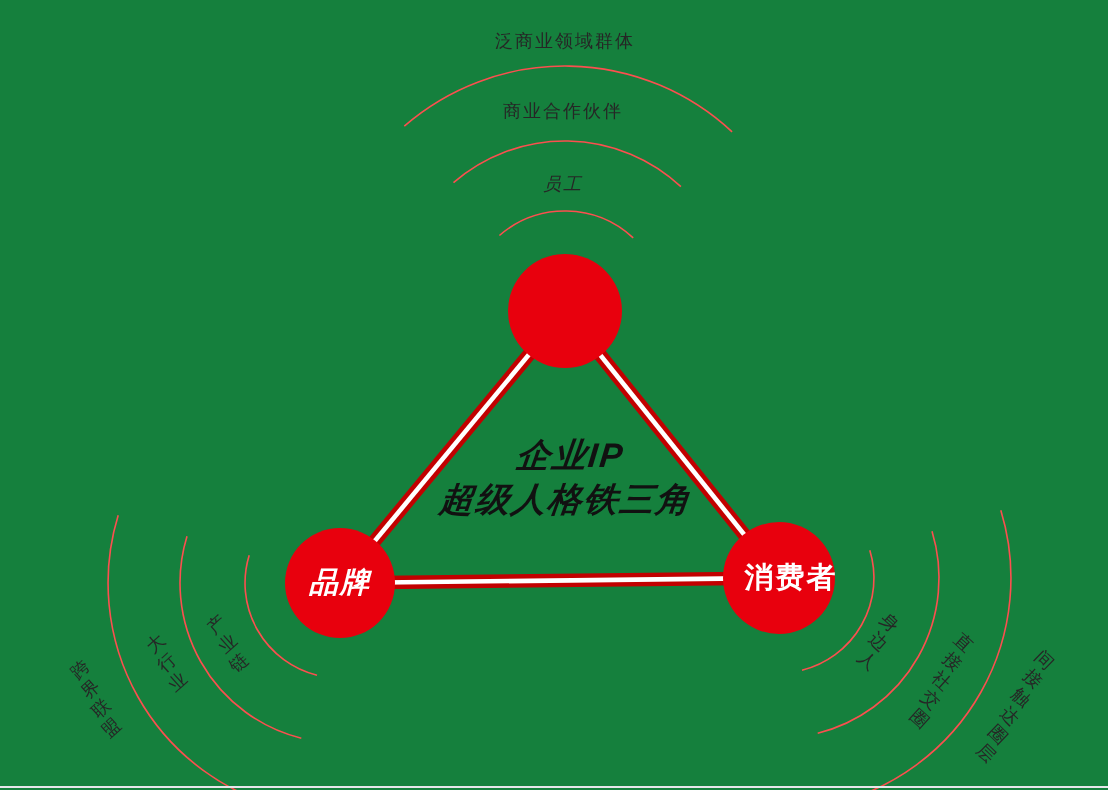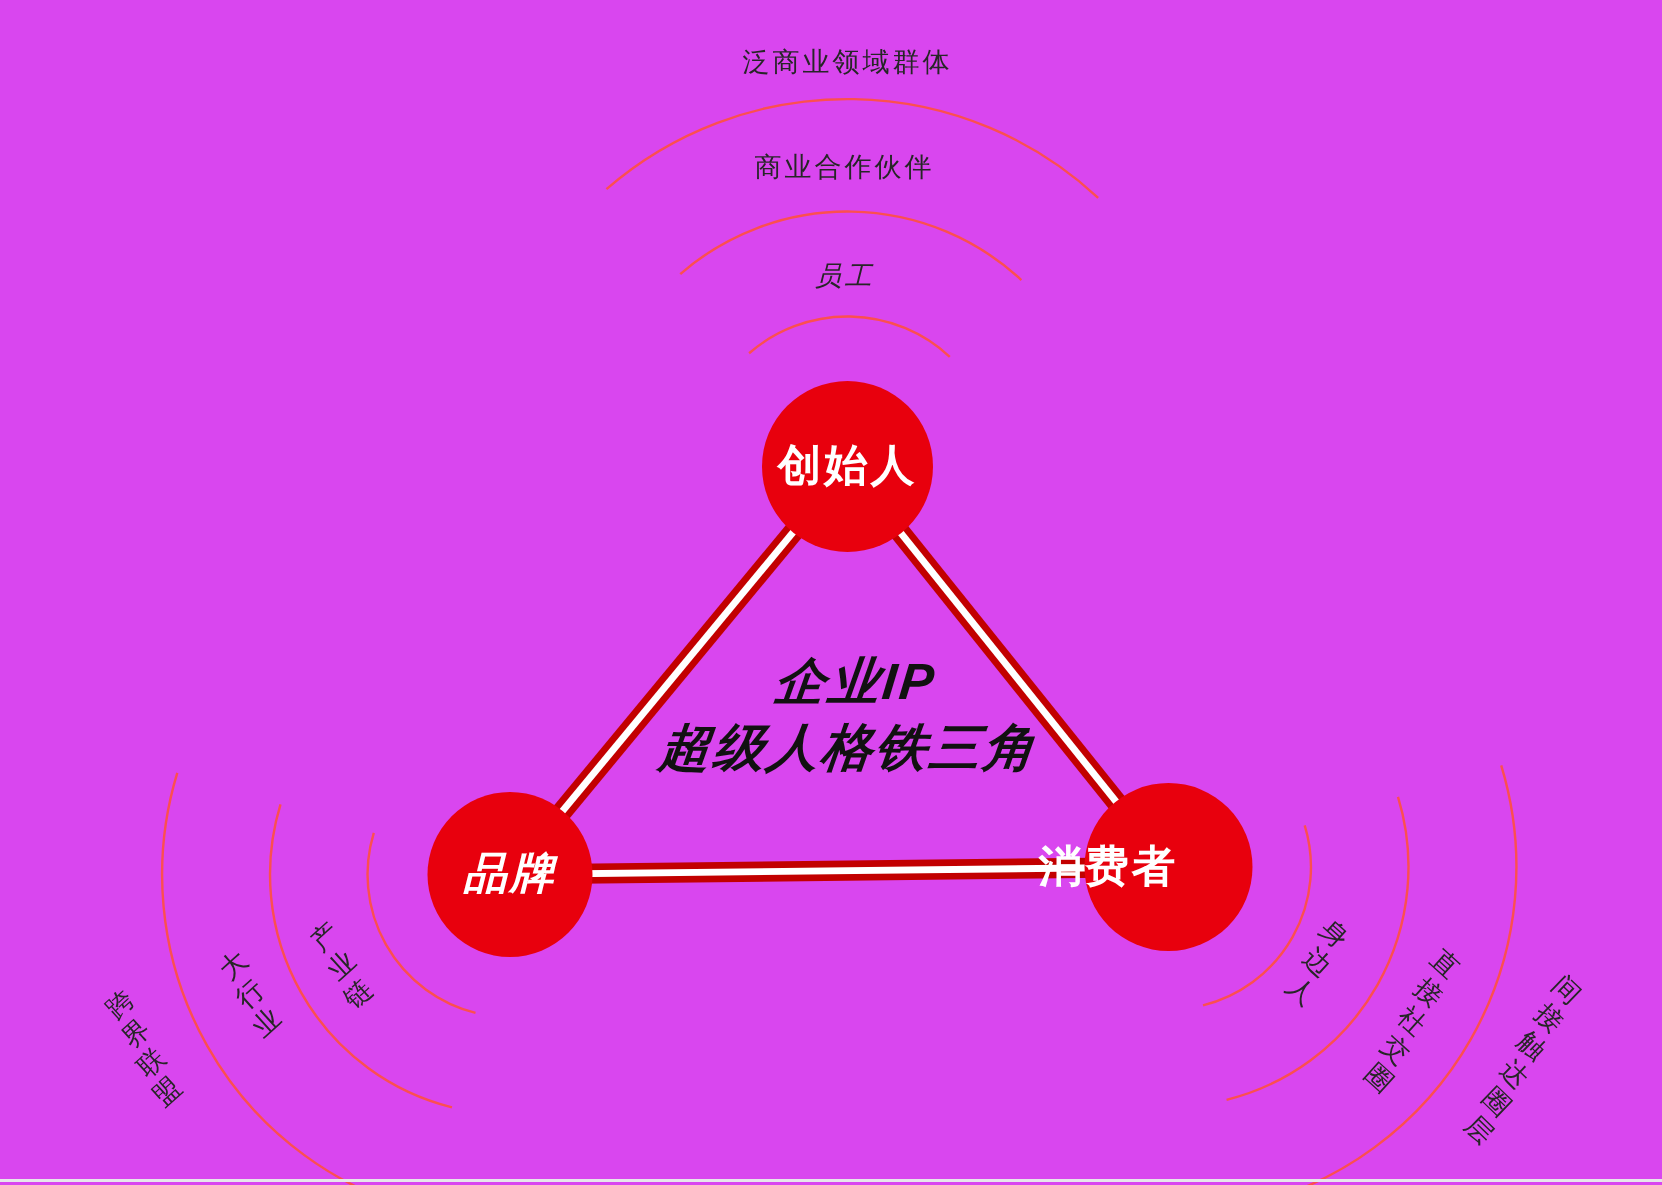--- a/index.html
+++ b/index.html
@@ -1,18 +1,18 @@
 <!DOCTYPE html>
 <html><head>
 <meta charset="utf-8">
 <style>
   html,body { margin:0; padding:0; background:#ffffff; }
   .stage {
     position:relative; width:1108px; height:790px;
-    background:#d946ef; overflow:hidden;
+    background:#15803d; overflow:hidden;
     font-family:"Liberation Sans","DejaVu Sans",sans-serif;
   }
   .stage svg { position:absolute; left:0; top:0; }
 
   .lbl {
     position:absolute; transform:translate(-50%,-50%);
     color:#262626; font-size:18px; letter-spacing:2px;
     white-space:nowrap; text-align:center;
   }
   .node-lbl {
@@ -70,23 +70,22 @@
 
     <circle cx="565" cy="311" r="57" fill="#e8000d"></circle>
     <circle cx="340" cy="583" r="55" fill="#e8000d"></circle>
     <circle cx="779" cy="578" r="56" fill="#e8000d"></circle>
   </svg>
 
   <div class="lbl" style="left:565px; top:41px;">泛商业领域群体</div>
   <div class="lbl" style="left:563px; top:111px;">商业合作伙伴</div>
   <div class="lbl" style="left:563px; top:184px;font-style:italic;">员工</div>
 
-  <div class="node-lbl" style="left:565px; top:311px;">创始人</div>
   <div class="node-lbl" style="left:340px; top:583px;font-style:italic;">品牌</div>
-  <div class="node-lbl" style="left:739px; top:578px;">消费者</div>
+  <div class="node-lbl" style="left:791px; top:578px;">消费者</div>
 
   <div class="title">
     <div>企业IP</div>
     <div>超级人格铁三角</div>
   </div>
 
   <div class="arc-label" style="left:228px; top:644px; --rot:-30deg; --chrot:-12deg;">
       <div class="ch">产</div>
       <div class="ch">业</div>
       <div class="ch">链</div>

